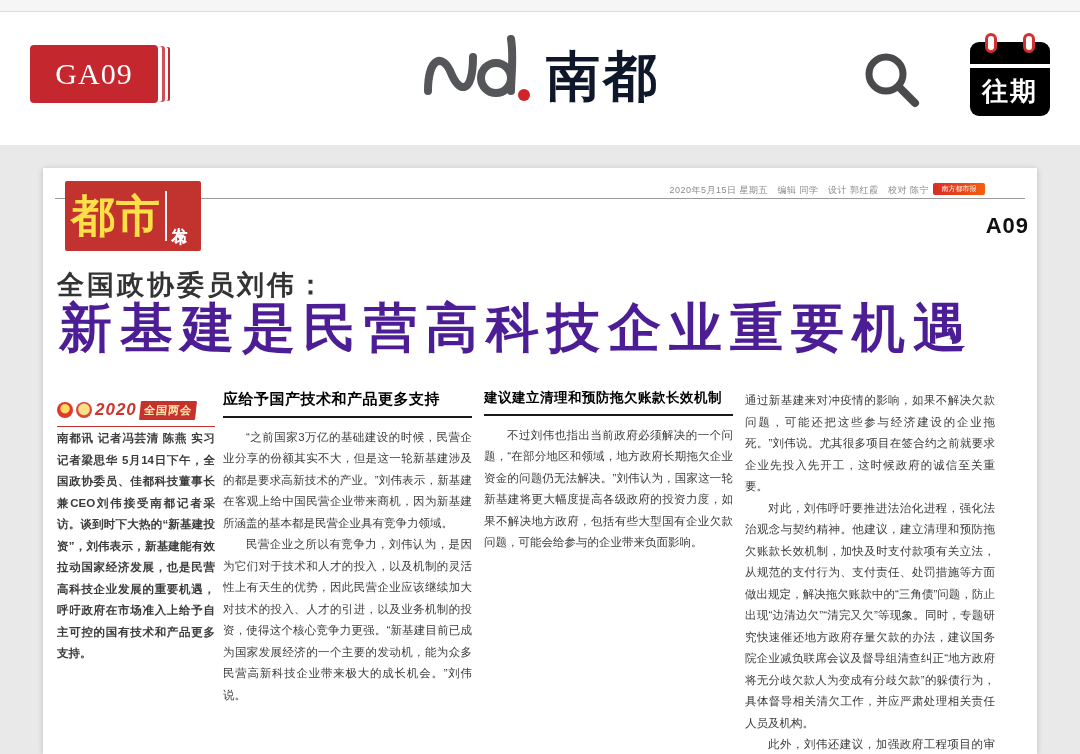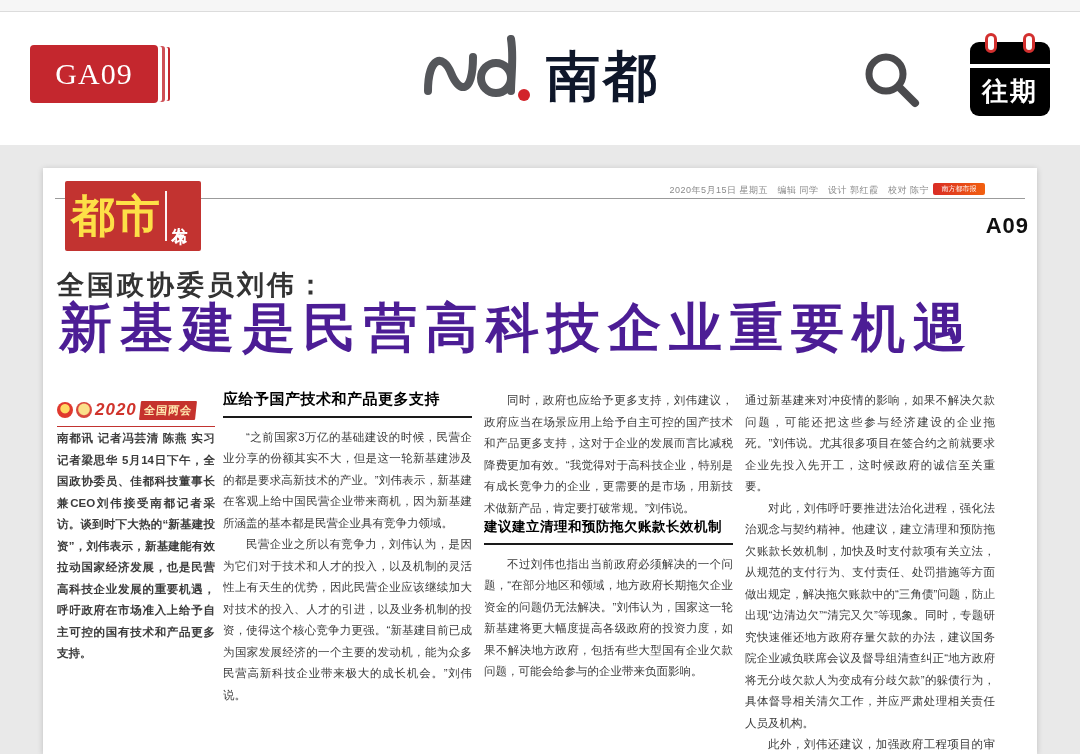--- a/index.html
+++ b/index.html
@@ -139,21 +139,20 @@
       </div>
 
       <div class="col col2">
         <h3 class="subhead">应给予国产技术和产品更多支持</h3>
         <div class="subhead-rule"></div>
         <p>“之前国家3万亿的基础建设的时候，民营企业分享的份额其实不大，但是这一轮新基建涉及的都是要求高新技术的产业。”刘伟表示，新基建在客观上给中国民营企业带来商机，因为新基建所涵盖的基本都是民营企业具有竞争力领域。</p>
         <p>民营企业之所以有竞争力，刘伟认为，是因为它们对于技术和人才的投入，以及机制的灵活性上有天生的优势，因此民营企业应该继续加大对技术的投入、人才的引进，以及业务机制的投资，使得这个核心竞争力更强。“新基建目前已成为国家发展经济的一个主要的发动机，能为众多民营高新科技企业带来极大的成长机会。”刘伟说。</p>
       </div>
 
       <div class="col col3">
-        <p>同时，政府也应给予更多支持，刘伟建议，政府应当在场景应用上给予自主可控的国产技术和产品更多支持，这对于企业的发展而言比减税降费更加有效。“我觉得对于高科技企业，特别是有成长竞争力的企业，更需要的是市场，用新技术做新产品，肯定要打破常规。”刘伟说。</p>
         <h3 class="subhead">建议建立清理和预防拖欠账款长效机制</h3>
         <div class="subhead-rule"></div>
         <p>不过刘伟也指出当前政府必须解决的一个问题，“在部分地区和领域，地方政府长期拖欠企业资金的问题仍无法解决。”刘伟认为，国家这一轮新基建将更大幅度提高各级政府的投资力度，如果不解决地方政府，包括有些大型国有企业欠款问题，可能会给参与的企业带来负面影响。</p>
 
       </div>
 
       <div class="col col4">
         <p class="cont">通过新基建来对冲疫情的影响，如果不解决欠款问题，可能还把这些参与经济建设的企业拖死。”刘伟说。尤其很多项目在签合约之前就要求企业先投入先开工，这时候政府的诚信至关重要。</p>
         <p>对此，刘伟呼吁要推进法治化进程，强化法治观念与契约精神。他建议，建立清理和预防拖欠账款长效机制，加快及时支付款项有关立法，从规范的支付行为、支付责任、处罚措施等方面做出规定，解决拖欠账款中的“三角债”问题，防止出现“边清边欠”“清完又欠”等现象。同时，专题研究快速催还地方政府存量欠款的办法，建议国务院企业减负联席会议及督导组清查纠正“地方政府将无分歧欠款人为变成有分歧欠款”的躲债行为，具体督导相关清欠工作，并应严肃处理相关责任人员及机构。</p>
         <p>此外，刘伟还建议，加强政府工程项目的审核，源头上杜绝拖欠账款。加大问责力度，提高拖欠失信成本。建议建立健全举报机制，实施党政领导欠款责任“一票否决制”等拖欠监督惩戒机制。</p>

